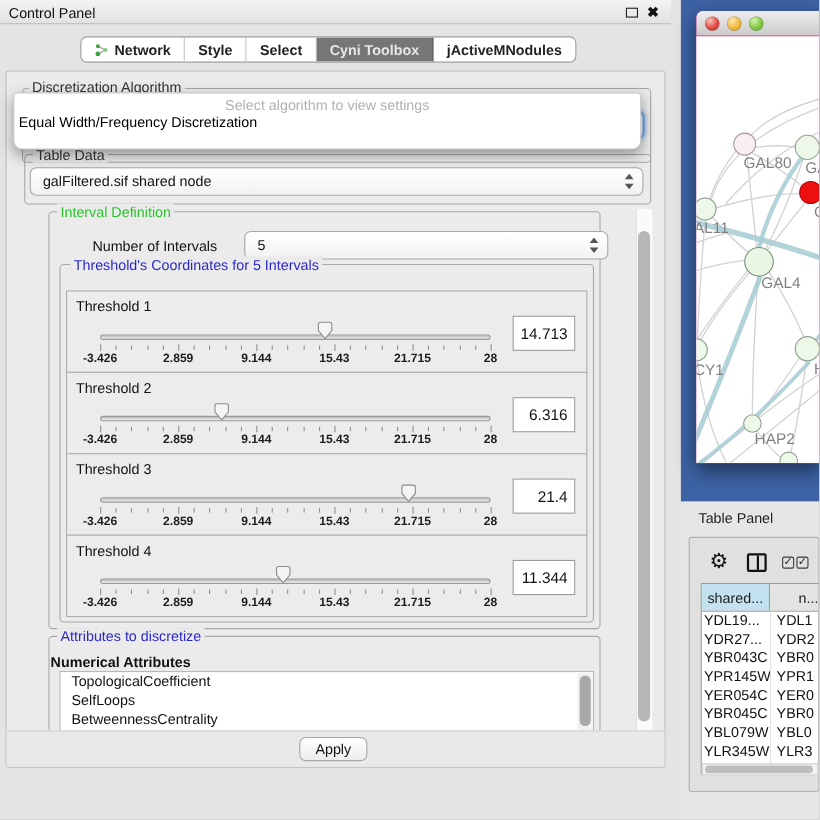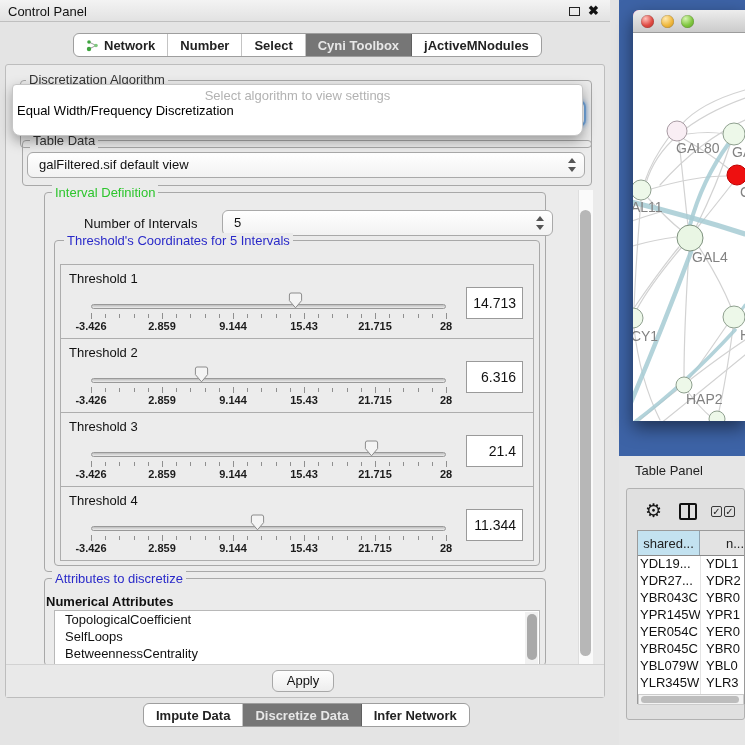--- a/index.html
+++ b/index.html
@@ -143,21 +143,21 @@
           <svg width="13" height="13" viewBox="0 0 13 13">
             <path d="M3,3 L10,6.5 M3,10 L10,6.5" stroke="#9a9a9a" stroke-width="1"></path>
             <circle cx="3" cy="3" r="1.8" fill="#3fa43f"></circle>
             <circle cx="3" cy="10" r="2.2" fill="#3fa43f"></circle>
             <circle cx="10" cy="6.5" r="1.8" fill="#7fc97f"></circle>
           </svg>
         </span>
         <span>Network</span>
       </div>
       <div class="seg">
-        <span>Number</span>
+        <span>Style</span>
       </div>
       <div class="seg">
         <span>Select</span>
       </div>
       <div class="seg seg-active">
         <span>Cyni Toolbox</span>
       </div>
       <div class="seg">
         <span>jActiveMNodules</span>
       </div>
@@ -172,21 +172,21 @@
   <div class="popup">
     <div class="popup-hint">Select algorithm to view settings</div>
     <div id="popup-items">
         <div class="popup-item">Equal Width/Frequency Discretization</div>
       </div>
   </div>
 
   <div class="groupbox g-td"></div>
   <span class="group-label g-td-label">Table Data</span>
   <div class="combo td-combo">
-    <span class="combo-text">galFiltered.sif default view</span>
+    <span class="combo-text">galFiltered.sif shared node</span>
     <span class="stepper">
         <i class="up"></i>
         <i class="dn"></i>
       </span>
   </div>
 
   <div class="vscroll-track"></div>
   <div class="vscroll-thumb"></div>
 
   <div class="groupbox g-int"></div>
@@ -372,31 +372,20 @@
     <div class="list-scroll-track"></div>
     <div class="list-scroll-thumb"></div>
   <div class="list-item">TopologicalCoefficient</div>
       <div class="list-item">SelfLoops</div>
       <div class="list-item">BetweennessCentrality</div>
     </div>
 
   <div class="apply-bar"></div>
   <div class="apply-btn">Apply</div>
 
-  <div id="bottom-tabs" class="seg-control">
-      <div class="seg">
-        <span>Impute Data</span>
-      </div>
-      <div class="seg seg-active">
-        <span>Discretize Data</span>
-      </div>
-      <div class="seg">
-        <span>Infer Network</span>
-      </div>
-    </div>
 
   <div class="desktop"></div>
   <div class="right-base"></div>
 
   <div class="net-window">
     <div class="net-titlebar">
       <span class="tl tl-red"></span>
       <span class="tl tl-yellow"></span>
       <span class="tl tl-green"></span>
     </div>

